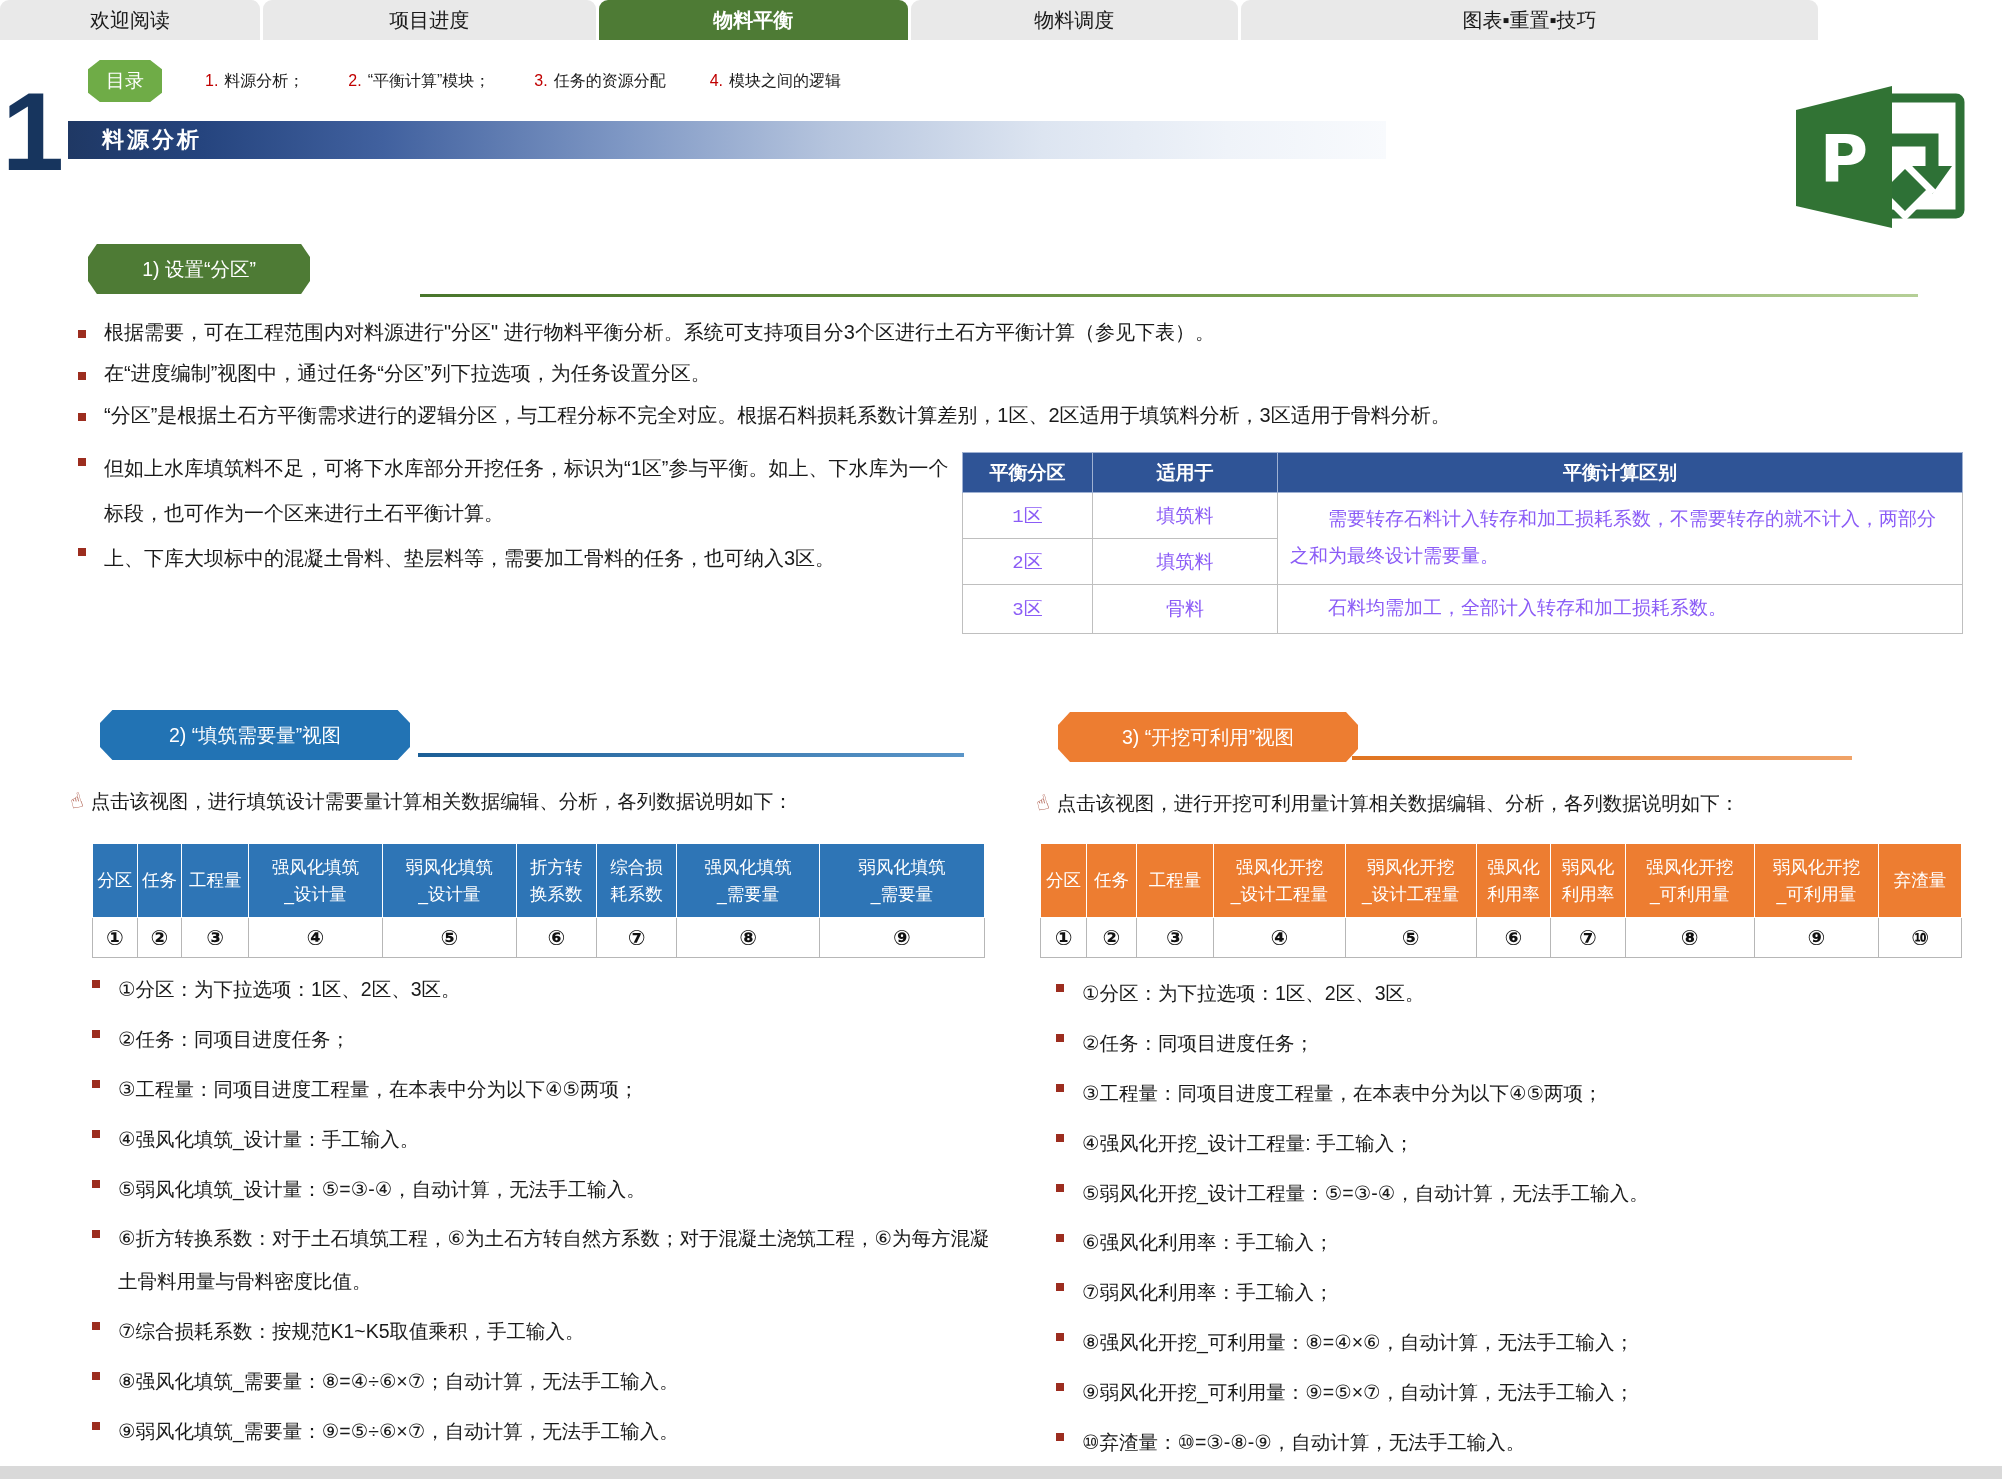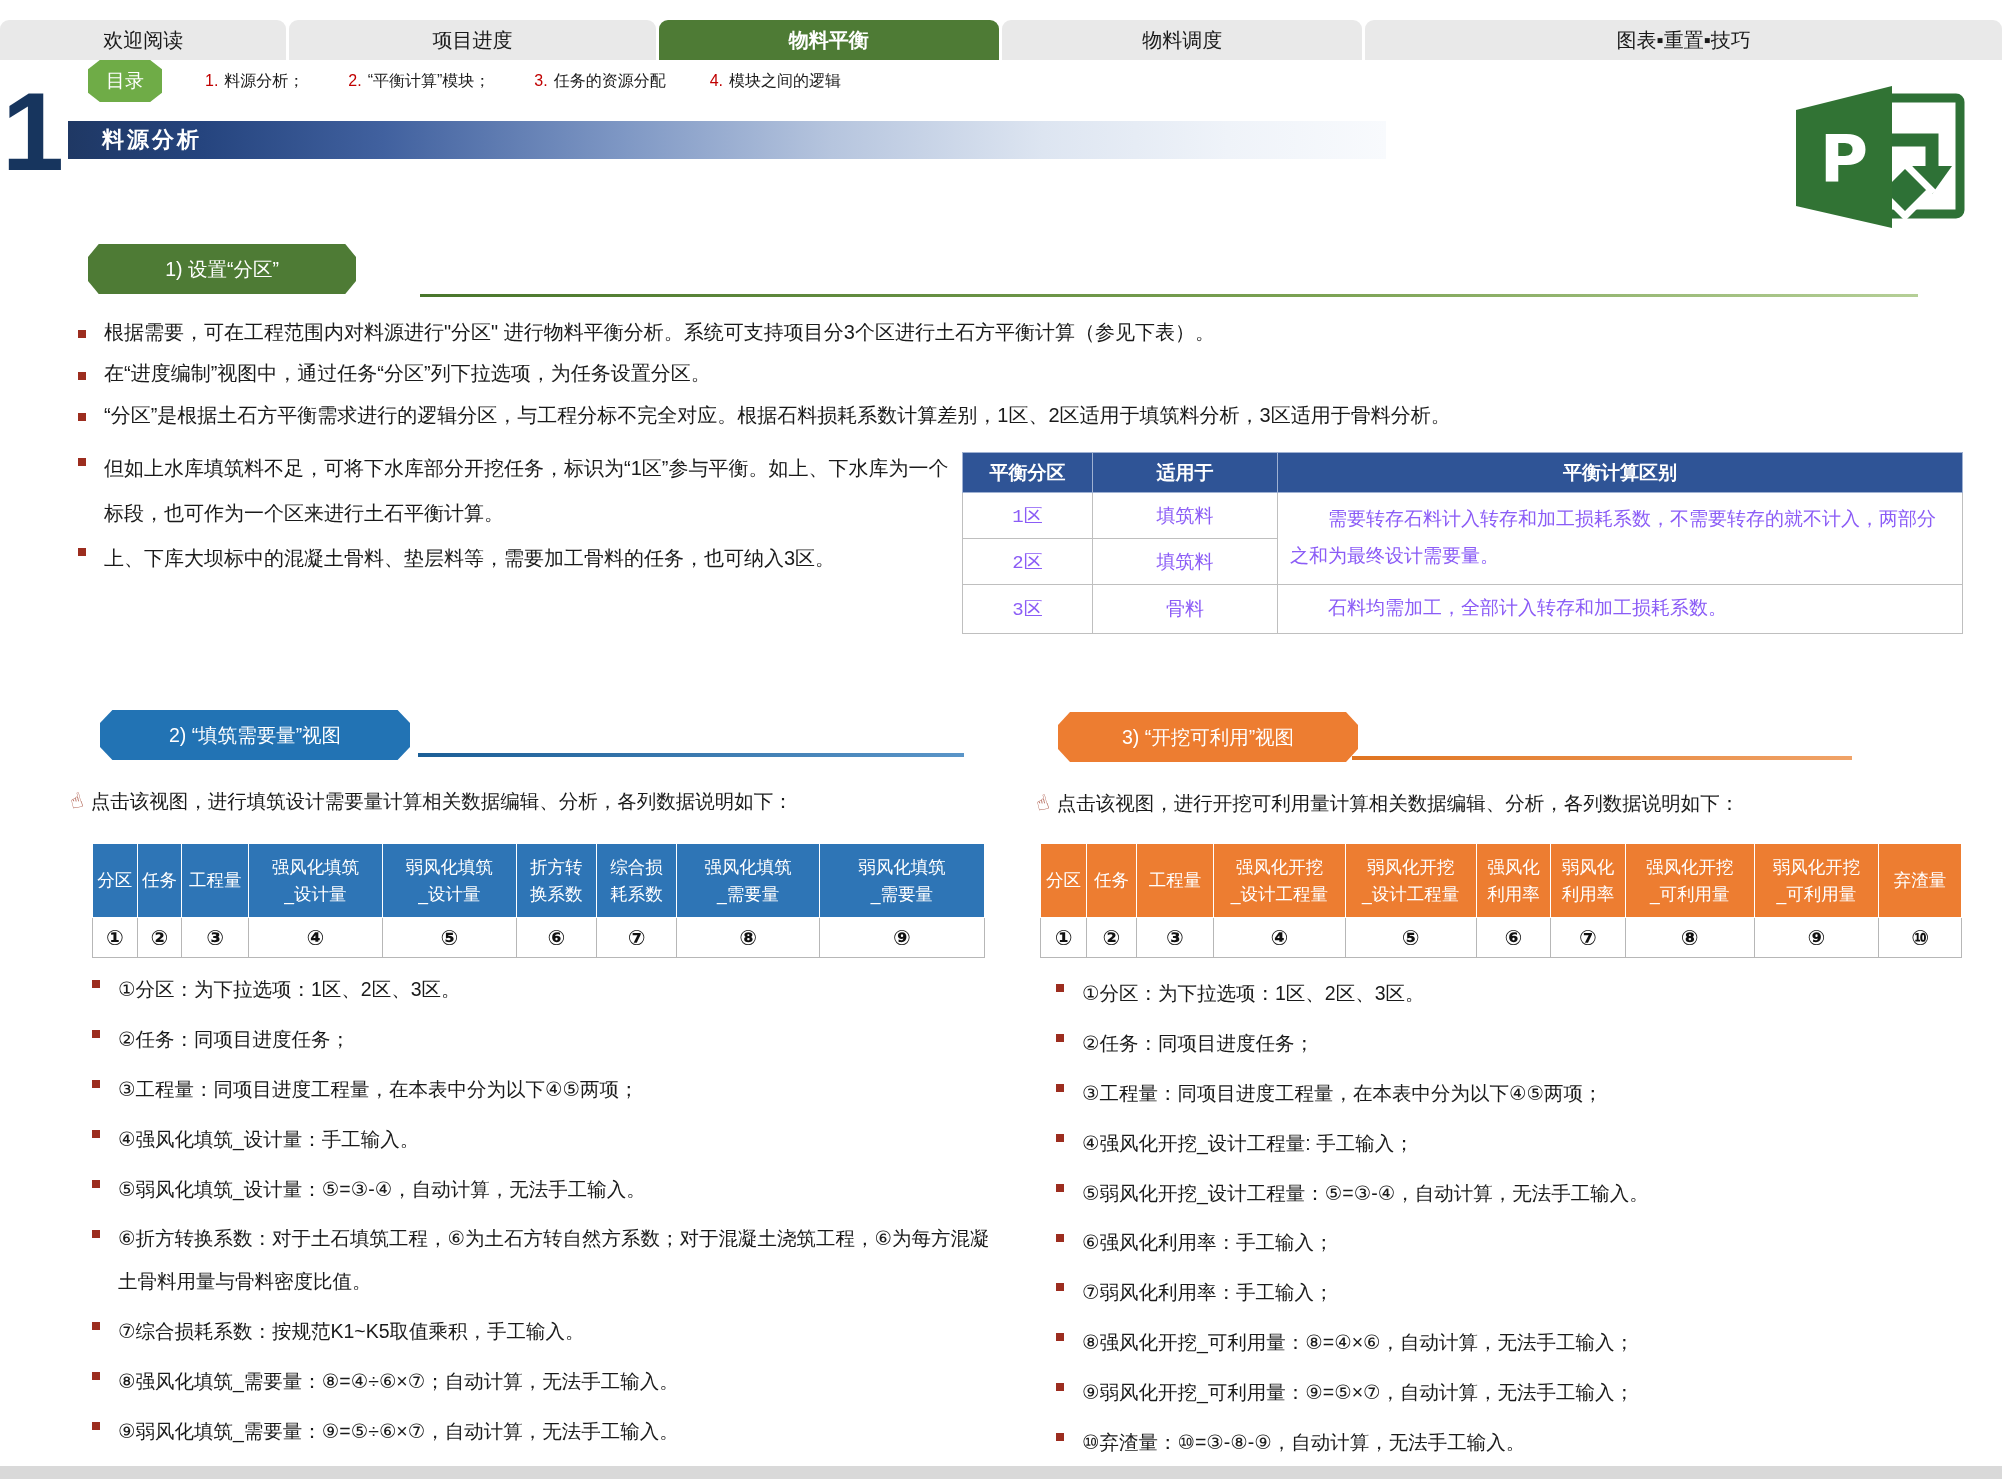--- a/index.html
+++ b/index.html
@@ -3,21 +3,21 @@
 <meta charset="utf-8">
 <title>物料平衡</title>
 <style>
   * { margin:0; padding:0; box-sizing:border-box; }
   html,body { background:#fff; }
   .page {
     position:relative; width:2002px; height:1479px; overflow:hidden; background:#ffffff;
     font-family:"Liberation Sans","DejaVu Sans",sans-serif; color:#1a1a1a;
   }
   
-  .tabbar { position:absolute; left:0; top:0; width:2002px; height:40px; display:flex; gap:3px;margin-top:20px; }
+  .tabbar { position:absolute; left:0; top:0; width:1818px; height:40px; display:flex; gap:3px; }
   .tab {
     flex:1 1 auto; background:#e9e9e9; border-radius:9px 9px 0 0;
     display:flex; align-items:center; justify-content:center;
     font-size:20px; color:#1a1a1a; cursor:pointer;
   }
   .tab.active { background:#4e7b35; color:#fff; font-weight:bold; }
   
   .toc-badge {
     position:absolute; left:88px; top:60px; width:74px; height:42px;
     background:#6fac47; color:#fff; font-size:19px;
@@ -39,21 +39,21 @@
   }
   .title-bar .txt { color:#fff; font-size:22px; font-weight:bold; padding-left:34px; letter-spacing:3px; }
   
   .logo { position:absolute; left:1792px; top:82px; width:178px; height:150px; }
   
   .plaque {
     position:absolute; color:#fff; display:flex; align-items:center; justify-content:center;
     font-size:19.5px; white-space:nowrap;
     clip-path:polygon(4% 0,96% 0,100% 26%,100% 74%,96% 100%,4% 100%,0 74%,0 26%);
   }
-  .plaque.green  { left:88px;  top:244px; width:268px; height:50px; background:#4e7b35; }
+  .plaque.green  { left:88px;  top:244px; width:222px; height:50px; background:#4e7b35; }
   .plaque.blue   { left:100px; top:710px; width:310px; height:50px; background:#2273b4; }
   .plaque.orange { left:1058px;top:712px; width:300px; height:50px; background:#ed7d31; }
   .rule { position:absolute; height:3px; }
   .rule.green  { left:420px;  top:294px; width:1498px; background:linear-gradient(to right,#49762c,#7ba253 60%,#b5cf97); }
   .rule.blue   { left:418px;  top:753px; width:546px;  background:linear-gradient(to right,#1b5e96,#5a95c8); height:4px; }
   .rule.orange { left:1352px; top:756px; width:500px;  background:linear-gradient(to right,#e07420,#f0a368); height:4px; }
   
   .blist { position:absolute; list-style:none; }
   .blist li { position:relative; padding-left:30px; }
   .blist li::before {

